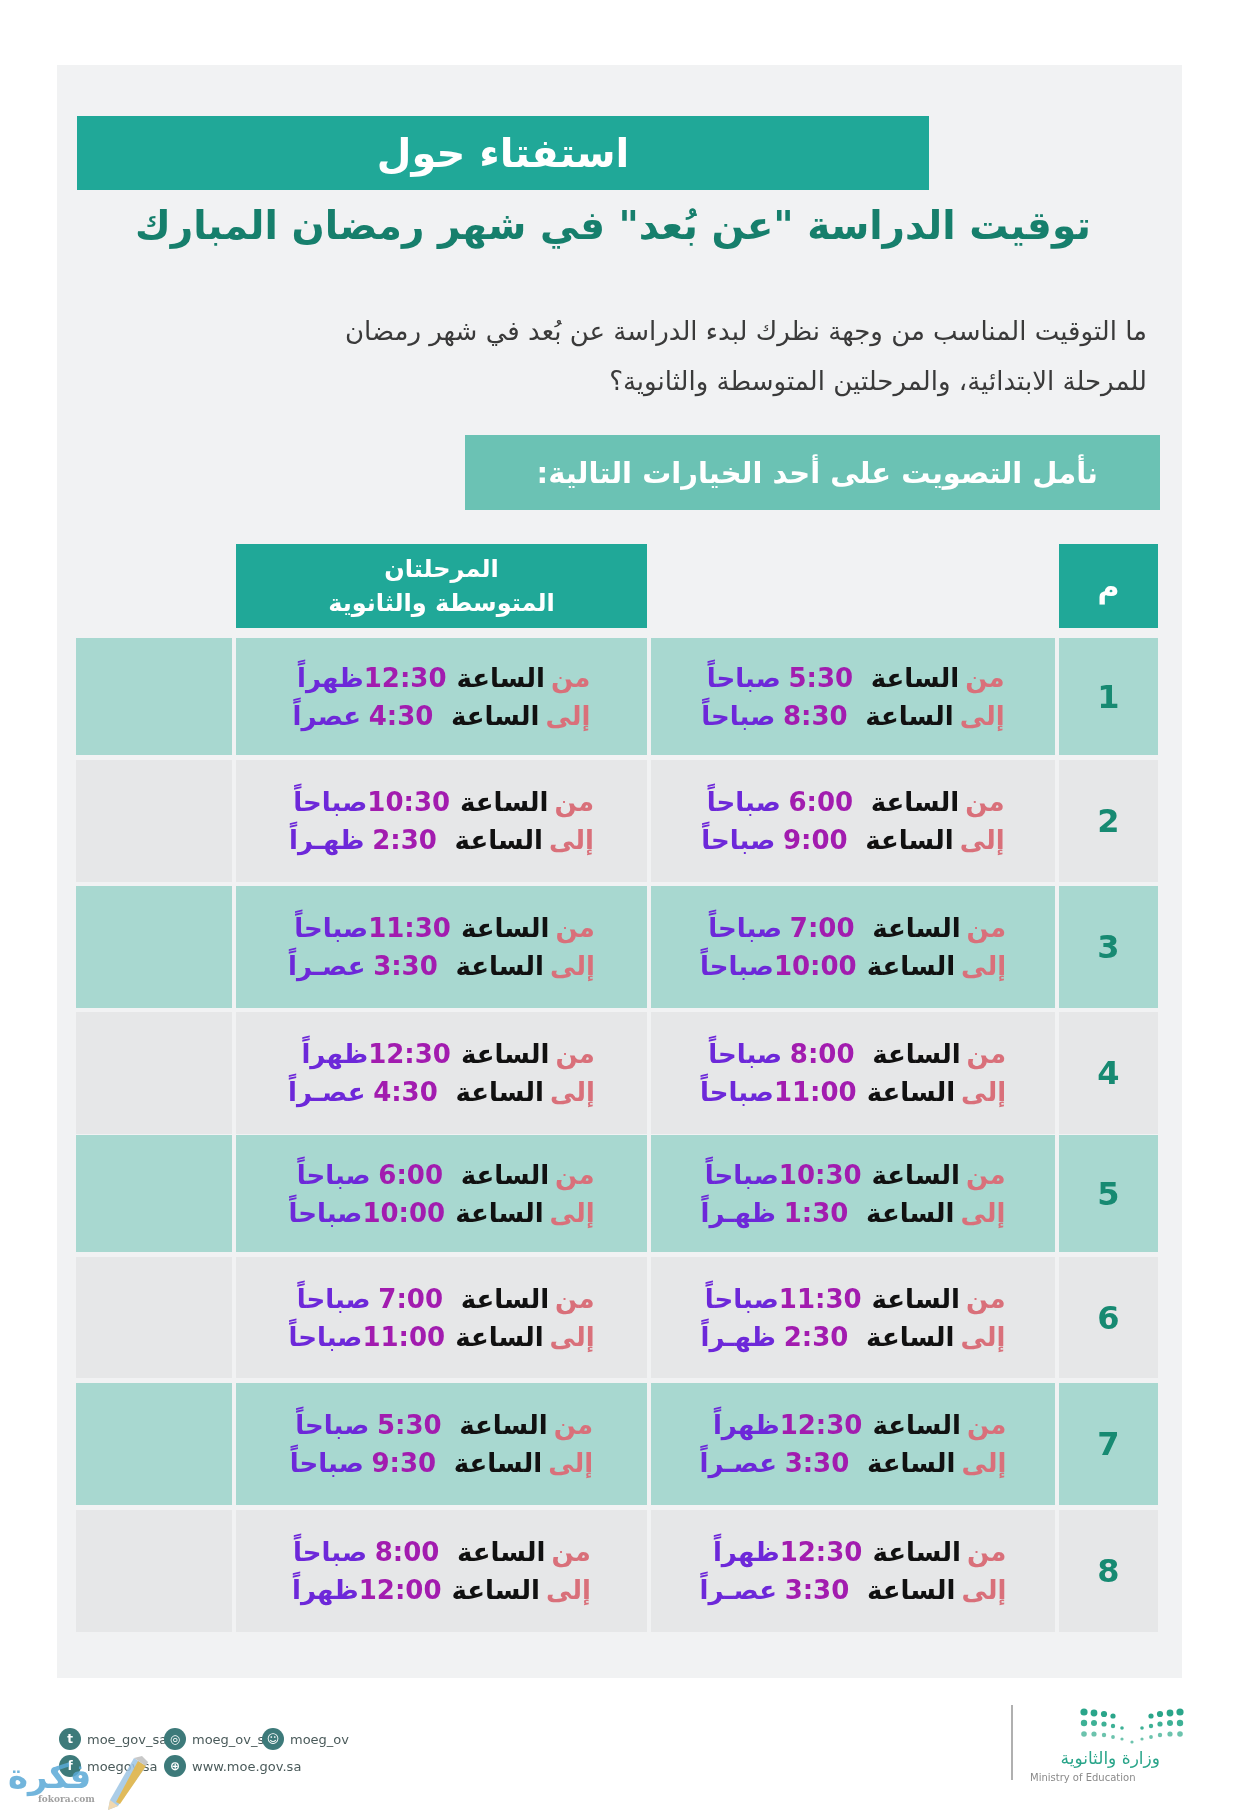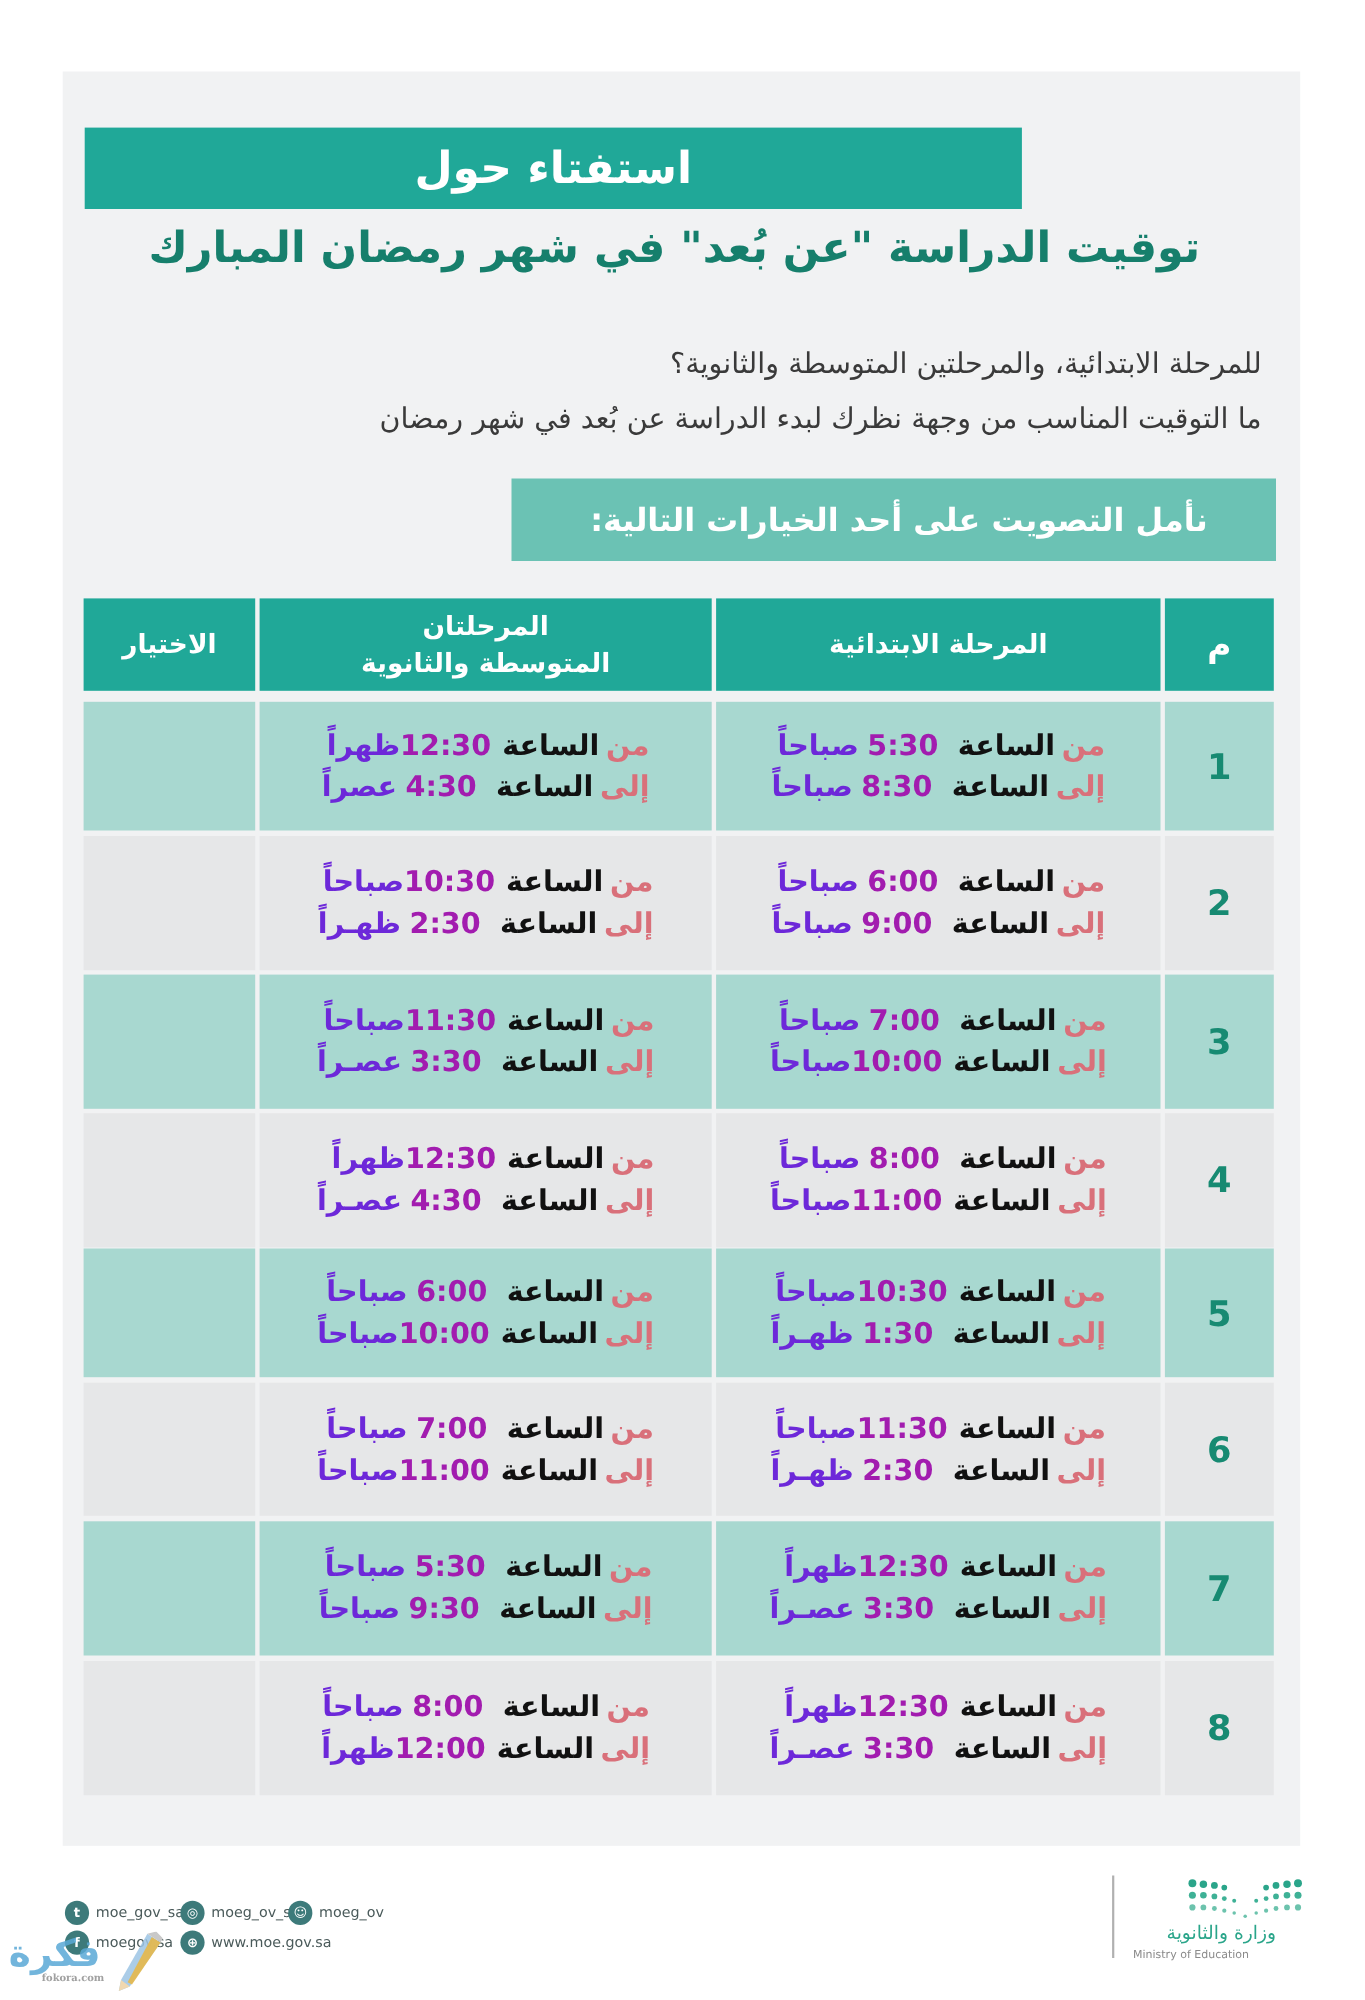--- a/index.html
+++ b/index.html
@@ -67,43 +67,37 @@
 <body>
 
 <div class="card"></div>
 
 <div class="title-bar">
   <span>استفتاء حول</span>
 </div>
 <div class="subtitle">توقيت الدراسة "عن بُعد" في شهر رمضان المبارك</div>
 
 <div class="question">
+  <div>ما التوقيت المناسب من وجهة نظرك لبدء الدراسة عن بُعد في شهر رمضان</div>
   <div>للمرحلة الابتدائية، والمرحلتين المتوسطة والثانوية؟</div>
-  <div>ما التوقيت المناسب من وجهة نظرك لبدء الدراسة عن بُعد في شهر رمضان</div>
 </div>
 
 <div class="vote-banner">
   <span>نأمل التصويت على أحد الخيارات التالية:</span>
 </div>
 
 <div class="table">
 
   <div class="trow thead" style="top:4px;height:84px;">
-    <div class="cell c-choice">
-        <span>الاختيار</span>
-      </div>
     <div class="cell c-mid">
       <div>
         <span>المرحلتان</span>
         <span>المتوسطة والثانوية</span>
       </div>
     </div>
-    <div class="cell c-pri">
-        <span>المرحلة الابتدائية</span>
-      </div>
     <div class="cell c-num">
         <span>م</span>
       </div>
   </div>
 
   <div id="rows">
       <div class="trow row-teal" style="top: 98px; height: 117px;">
       <div class="cell c-choice"></div>
 
       <div class="cell c-mid">

